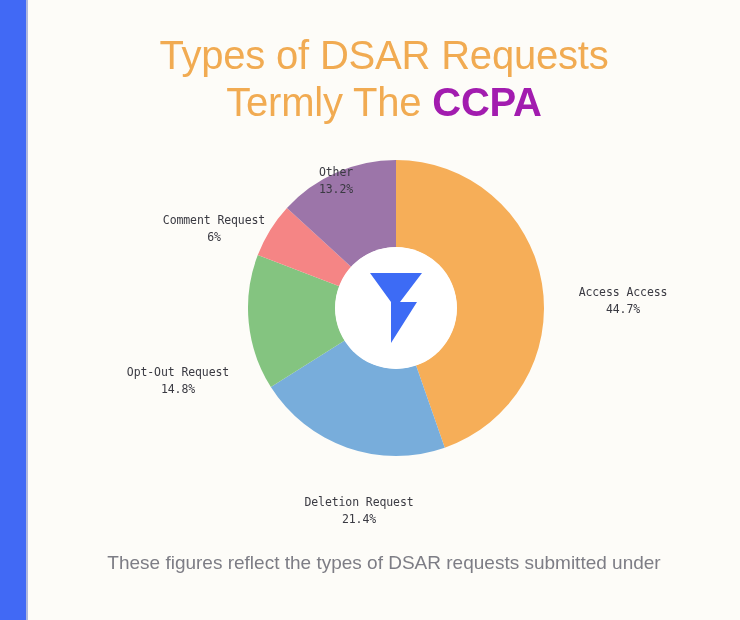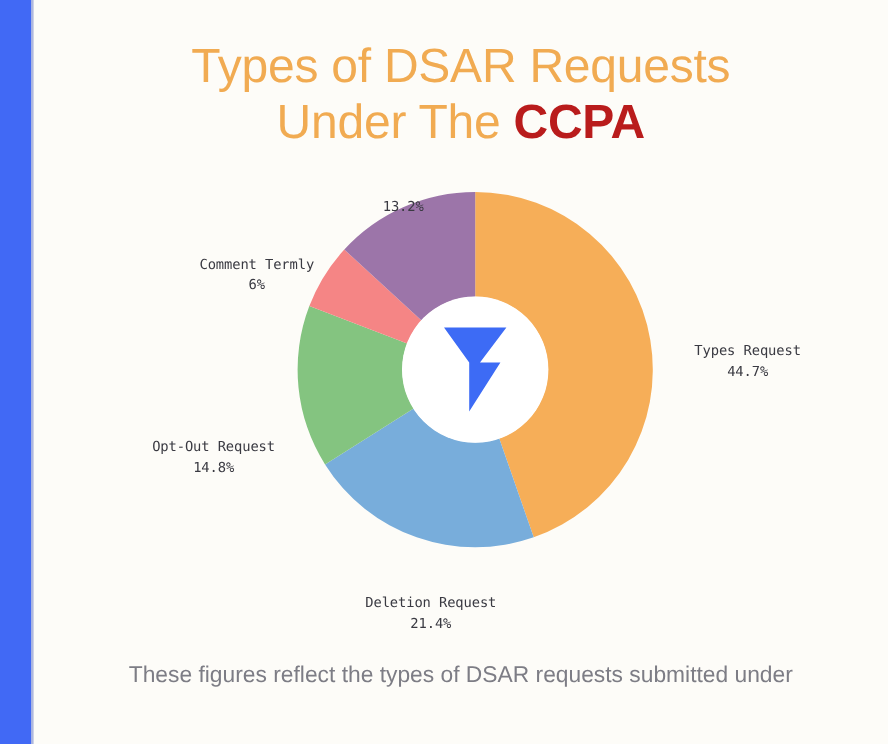--- a/index.html
+++ b/index.html
@@ -55,21 +55,21 @@
     letter-spacing: -0.2px;
   }
   .title-line {
     font-size: 40px;
     font-weight: 400;
     display: block;
   }
   .title-line-2 { margin-top: 4px; }
   .title-strong {
     font-weight: bold;
-    color: #b91c1c;
+    color: #a21caf;
   }
   #chart-area {
     position: absolute;
     left: 0;
     top: 150px;
     width: 712px;
     height: 390px;
   }
   #donut-wrap {
     position: absolute;
@@ -132,21 +132,21 @@
 
 <div id="infographic">
 
   <div id="left-stripe"></div>
   <div id="stripe-edge"></div>
 
   <div id="content">
 
     <div id="title-block">
       <span class="title-line">Types of DSAR Requests</span>
-      <span class="title-line title-line-2"><span>Under The </span><span class="title-strong">CCPA</span></span>
+      <span class="title-line title-line-2"><span>Termly The </span><span class="title-strong">CCPA</span></span>
     </div>
 
     <div id="chart-area">
 
       <div id="donut-wrap">
         <svg id="donut-svg" viewBox="0 0 300 300">
           <g id="slices">
               <path d="M 150 2 A 148 148 0 0 1 198.77167975423225 289.73304281361163 L 169.9963886992352 207.29054755358075 A 60.68 60.68 0 0 0 150 89.32 Z" fill="#f6ae58"></path>
               <path d="M 198.77167975423225 289.73304281361163 A 148 148 0 0 1 24.87050867323454 229.03550088602543 L 98.69690855602616 182.40455536327042 A 60.68 60.68 0 0 0 169.9963886992352 207.29054755358075 Z" fill="#78addb"></path>
               <path d="M 24.87050867323454 229.03550088602543 A 148 148 0 0 1 11.782988194795308 97.08442906251592 L 93.33102515986607 128.30461591563153 A 60.68 60.68 0 0 0 98.69690855602616 182.40455536327042 Z" fill="#84c480"></path>
@@ -155,40 +155,41 @@
             </g>
         </svg>
         <div id="logo-hole">
           <svg width="58" height="74" viewBox="0 0 58 74">
             <path d="M3 2 L55 2 L33 31 L50 31 L24 72 L24 31 Z" fill="#3d6bf5"></path>
           </svg>
         </div>
       </div>
 
       <div class="pie-label lbl-center" id="label-other">
+        <span class="lbl-name">Other</span>
         <span class="lbl-pct">13.2%</span>
       </div>
 
       <div class="pie-label lbl-center" id="label-comment">
-        <span class="lbl-name">Comment Termly</span>
+        <span class="lbl-name">Comment Request</span>
         <span class="lbl-pct">6%</span>
       </div>
 
       <div class="pie-label lbl-left" id="label-optout">
         <span class="lbl-name">Opt-Out Request</span>
         <span class="lbl-pct">14.8%</span>
       </div>
 
       <div class="pie-label lbl-center" id="label-deletion">
         <span class="lbl-name">Deletion Request</span>
         <span class="lbl-pct">21.4%</span>
       </div>
 
       <div class="pie-label lbl-right" id="label-access">
-        <span class="lbl-name">Types Request</span>
+        <span class="lbl-name">Access Access</span>
         <span class="lbl-pct">44.7%</span>
       </div>
 
     </div>
 
     <div id="footer-note">
       <span>These figures reflect the types of DSAR requests submitted under</span>
     </div>
 
   </div>

